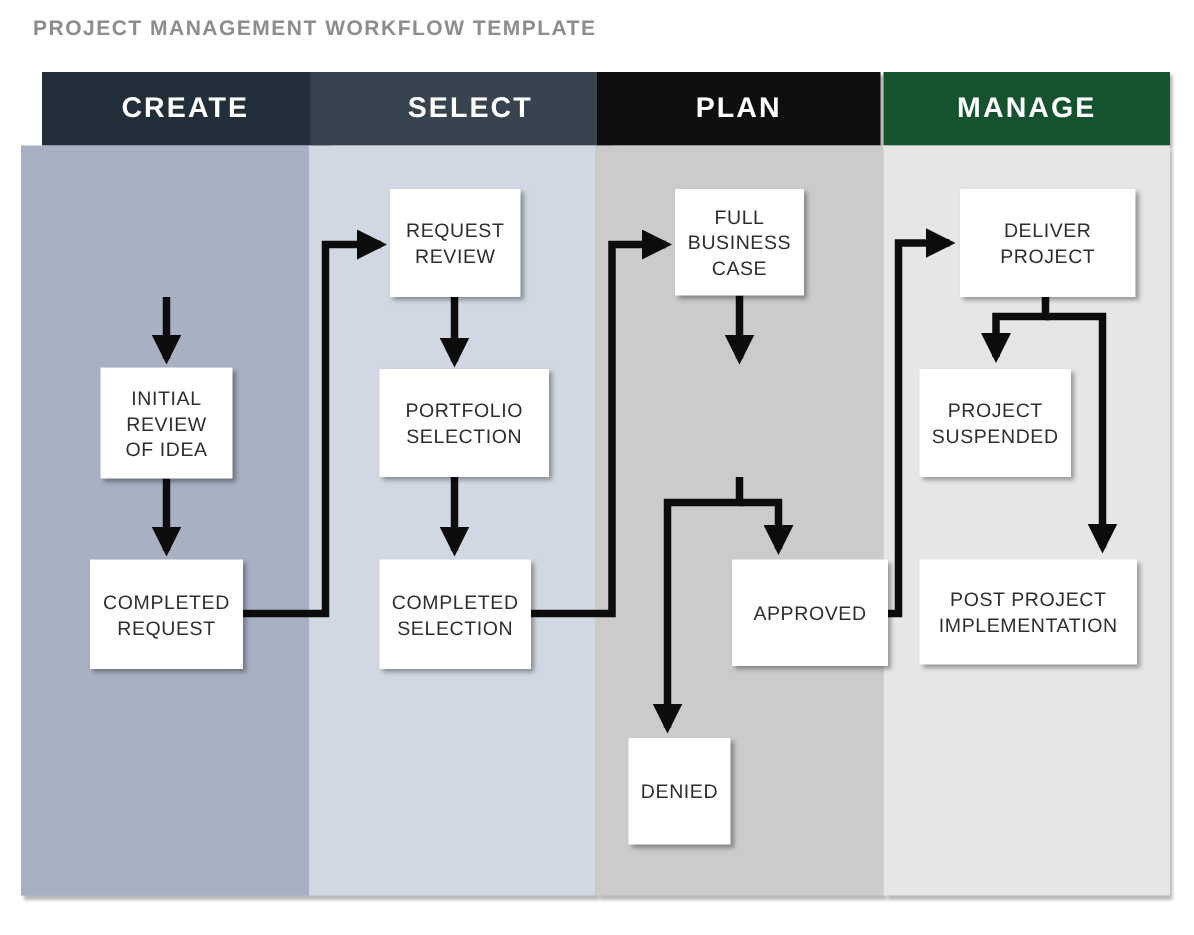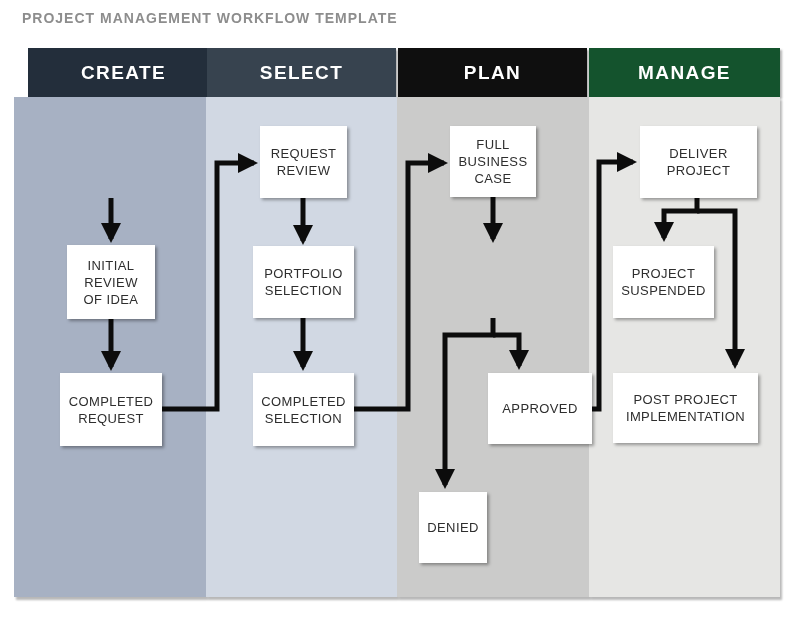--- a/index.html
+++ b/index.html
@@ -40,21 +40,21 @@
   }
 </style>
 </head>
 <body>
 
 <div class="page">
 
   <h1 class="title">PROJECT MANAGEMENT WORKFLOW TEMPLATE</h1>
 
   <div class="col-header" style="left: 14px; width: 191px; background-color: rgb(35, 46, 59); margin-left: 14px;">CREATE</div>
-  <div class="col-header" style="left: 207px; width: 189px; background-color: rgb(55, 67, 79);">SELECT</div>
+  <div class="col-header" style="left: 207px; width: 189px; background-color: rgb(55, 67, 79); padding-left: 12px;">SELECT</div>
   <div class="col-header" style="left: 398px; width: 189px; background-color: rgb(15, 15, 15);">PLAN</div>
   <div class="col-header" style="left: 589px; width: 191px; background-color: #14532d;">MANAGE</div>
 
   <div class="col-body" style="left: 14px; width: 192px; background-color: rgb(167, 177, 195);"></div>
   <div class="col-body" style="left: 206px; width: 191px; background-color: rgb(209, 216, 227);"></div>
   <div class="col-body" style="left: 397px; width: 192px; background-color: rgb(203, 203, 202);"></div>
   <div class="col-body" style="left: 589px; width: 191px; background-color: rgb(230, 230, 228);"></div>
 
   <svg class="connectors" width="796" height="623" viewBox="0 0 796 623">
     <defs>
@@ -76,21 +76,21 @@
     <path class="connector" d="M697 211 H735 V365" marker-end="url(#arrow)"></path>
   </svg>
 
   <div class="node" style="left:67px;top:245px;width:88px;height:74px">INITIAL
 REVIEW
 OF IDEA</div>
   <div class="node" style="left:60px;top:373px;width:102px;height:73px">COMPLETED
 REQUEST</div>
   <div class="node" style="left:260px;top:126px;width:87px;height:72px">REQUEST
 REVIEW</div>
-  <div class="node" style="left:253px;top:246px;width:101px;height:72px">PORTFOLIO
+  <div class="node" style="left:253px;top:246px;width:113px;height:72px">PORTFOLIO
 SELECTION</div>
   <div class="node" style="left:253px;top:373px;width:101px;height:73px">COMPLETED
 SELECTION</div>
   <div class="node" style="left:450px;top:126px;width:86px;height:71px">FULL
 BUSINESS
 CASE</div>
   <div class="node" style="left:488px;top:373px;width:104px;height:71px">APPROVED</div>
   <div class="node" style="left:419px;top:492px;width:68px;height:71px">DENIED</div>
   <div class="node" style="left:640px;top:126px;width:117px;height:72px">DELIVER
 PROJECT</div>

